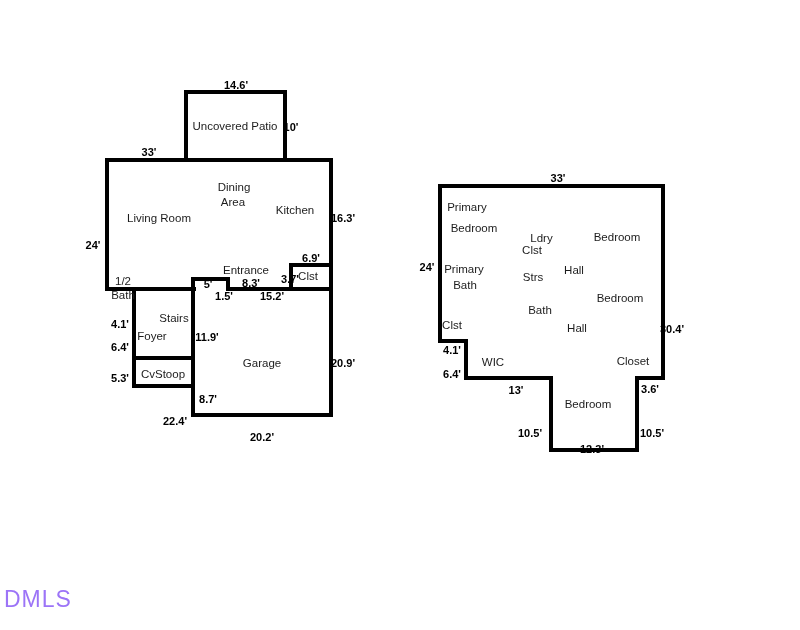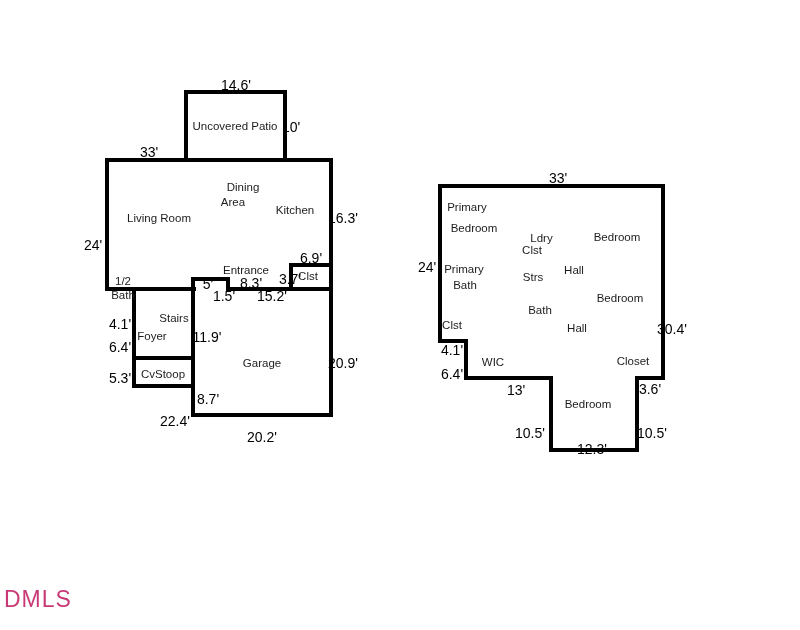--- a/index.html
+++ b/index.html
@@ -30,36 +30,36 @@
     font-weight: 400;
     color: #1c1c1c;
     white-space: nowrap;
     line-height: 13px;
     transform: translate(-50%, -50%);
     text-align: center;
   }
   .dim-label {
     position: absolute;
     font-family: "Liberation Sans", sans-serif;
-    font-size: 14px;
-    font-weight: normal;
+    font-size: 11px;
+    font-weight: bold;
     color: #000000;
     white-space: nowrap;
     line-height: 12px;
     transform: translate(-50%, -50%);
     text-align: center;
   }
   .watermark {
     position: absolute;
     left: 4px;
     top: 586px;
     font-family: "Liberation Sans", sans-serif;
     font-size: 23px;
     letter-spacing: 1px;
-    color: #be185d;
+    color: #8b5cf6;
     opacity: 0.85;
     user-select: none;
   }
 </style>
 </head>
 <body>
 
 <svg id="plan-canvas" viewBox="0 0 800 630" xmlns="http://www.w3.org/2000/svg" aria-hidden="true">
 
   <g fill="none" stroke="#000000" stroke-width="4" stroke-linejoin="miter" stroke-linecap="square">
@@ -109,21 +109,21 @@
              L 466,378
              L 466,341
              L 440,341
              L 440,186 Z"></path>
   </g>
 
 </svg>
 
 <div class="room-label" style="left:235px; top:126px;">Uncovered Patio</div>
 <div class="room-label" style="left:159px; top:218px;">Living Room</div>
-<div class="room-label" style="left:237px; top:187px;padding-left:12px;">Dining</div>
+<div class="room-label" style="left:228px; top:187px;padding-left:12px;">Dining</div>
 <div class="room-label" style="left:233px; top:202px;">Area</div>
 <div class="room-label" style="left:295px; top:210px;">Kitchen</div>
 <div class="room-label" style="left:123px; top:281px;">1/2</div>
 <div class="room-label" style="left:123px; top:295px;">Bath</div>
 <div class="room-label" style="left:246px; top:270px;">Entrance</div>
 <div class="room-label" style="left:308px; top:276px;">Clst</div>
 <div class="room-label" style="left:174px; top:318px;">Stairs</div>
 <div class="room-label" style="left:152px; top:336px;">Foyer</div>
 <div class="room-label" style="left:163px; top:374px;">CvStoop</div>
 <div class="room-label" style="left:262px; top:363px;">Garage</div>

